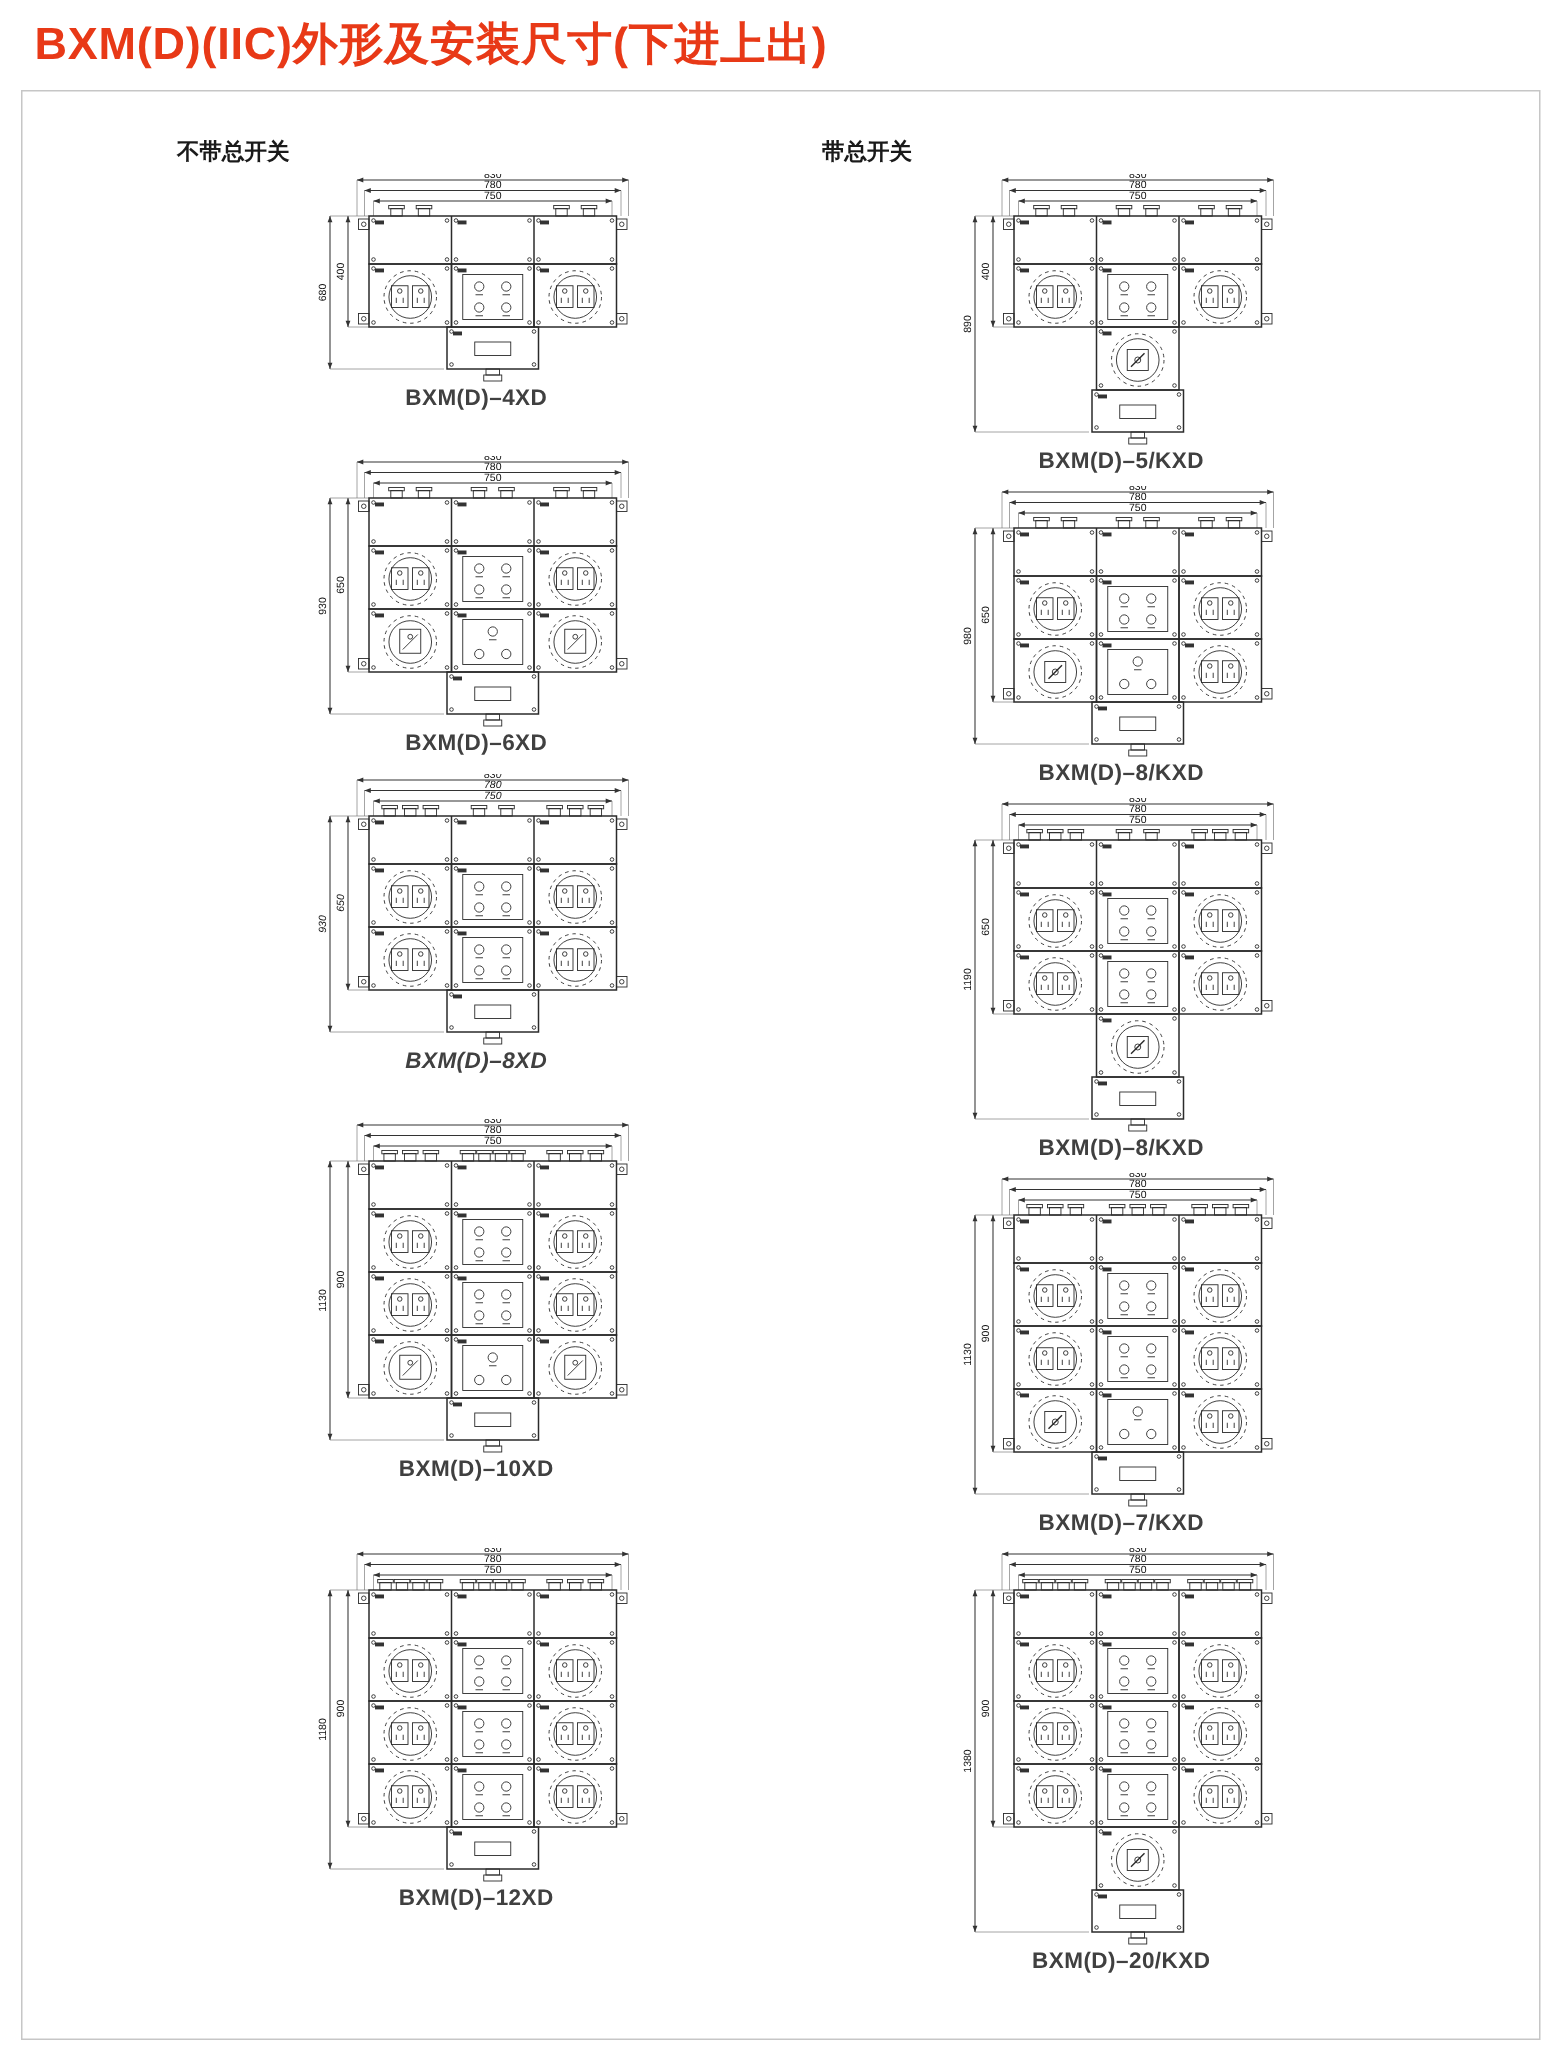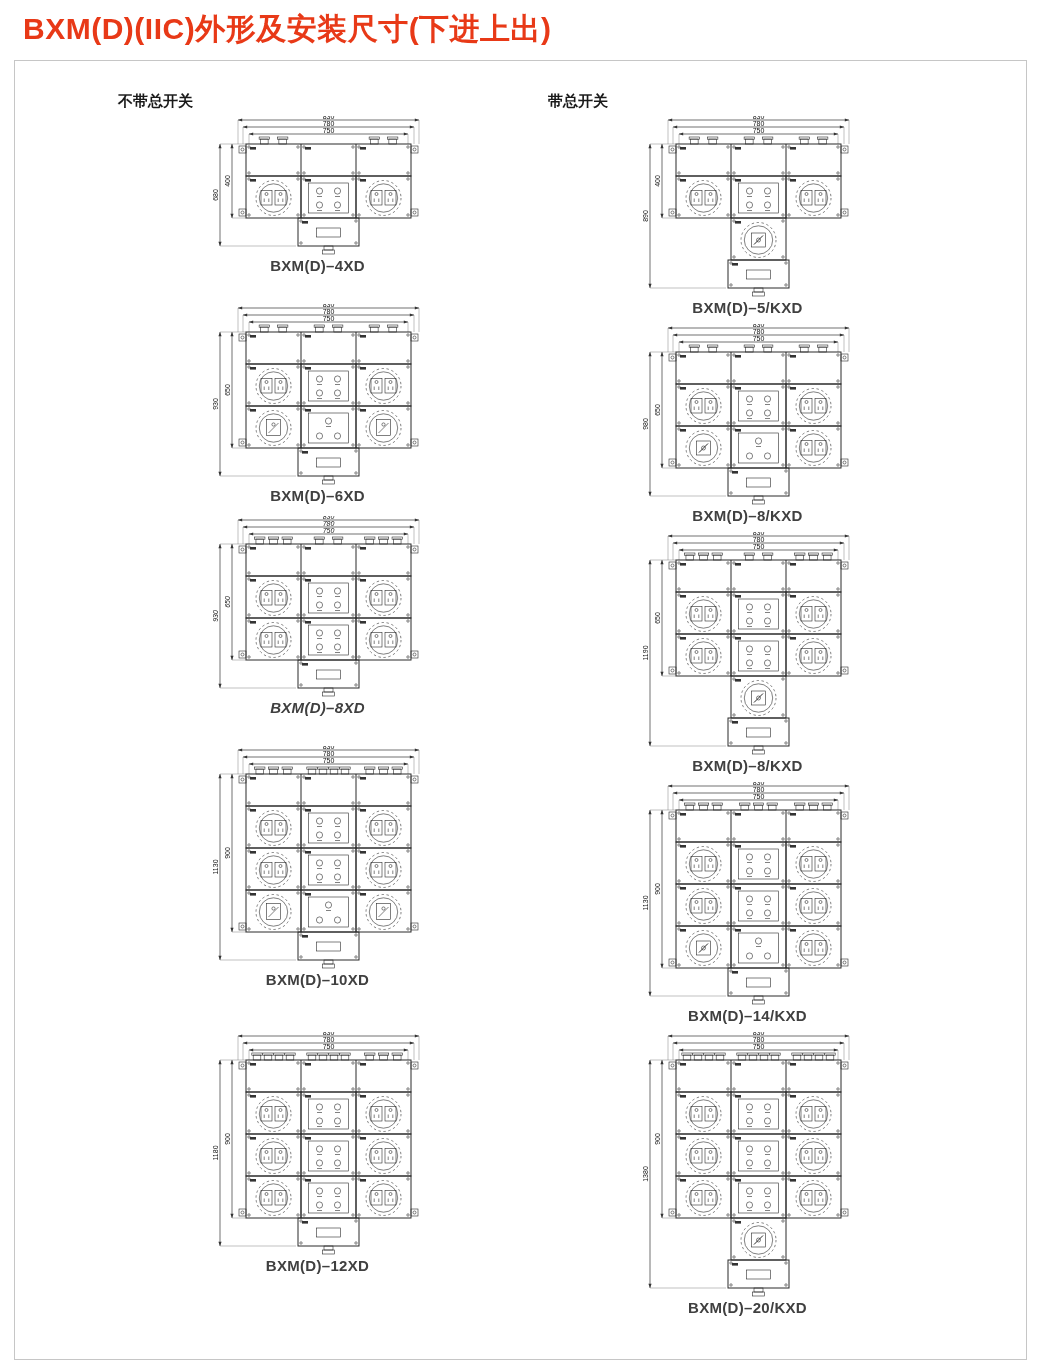--- a/index.html
+++ b/index.html
@@ -1863,21 +1863,21 @@
               <circle class="tn" cx="101" cy="189" r="1.2"></circle>
               <circle class="tn" cx="156" cy="189" r="1.2"></circle>
               <circle class="tn" cx="101" cy="211" r="1.2"></circle>
               <circle class="tn" cx="156" cy="211" r="1.2"></circle>
               <rect class="tn" x="116.5" y="196" width="24" height="9"></rect>
               <rect class="tn" x="124" y="214" width="9" height="4"></rect>
               <rect class="tn" x="122.5" y="218" width="12" height="4"></rect>
             </g>
           </g>
         </svg>
-        <div class="drawing-label">BXM(D)–14/KXD</div>
+        <div class="drawing-label">BXM(D)–7/KXD</div>
       </div>
       <div class="drawing-block" style="margin-bottom: 8px;">
         <svg width="235" height="266" viewBox="0 0 235 266">
           <g>
             <line class="dl" x1="38" y1="4" x2="219" y2="4"></line>
             <path class="ar" d="M38,4 l4.2,-1.6 v3.2 z"></path>
             <path class="ar" d="M219,4 l-4.2,-1.6 v3.2 z"></path>
             <text class="dt" x="128.5" y="2.5" text-anchor="middle">830</text>
             <line class="xl" x1="38" y1="4" x2="38" y2="28"></line>
             <line class="xl" x1="219" y1="4" x2="219" y2="28"></line>

